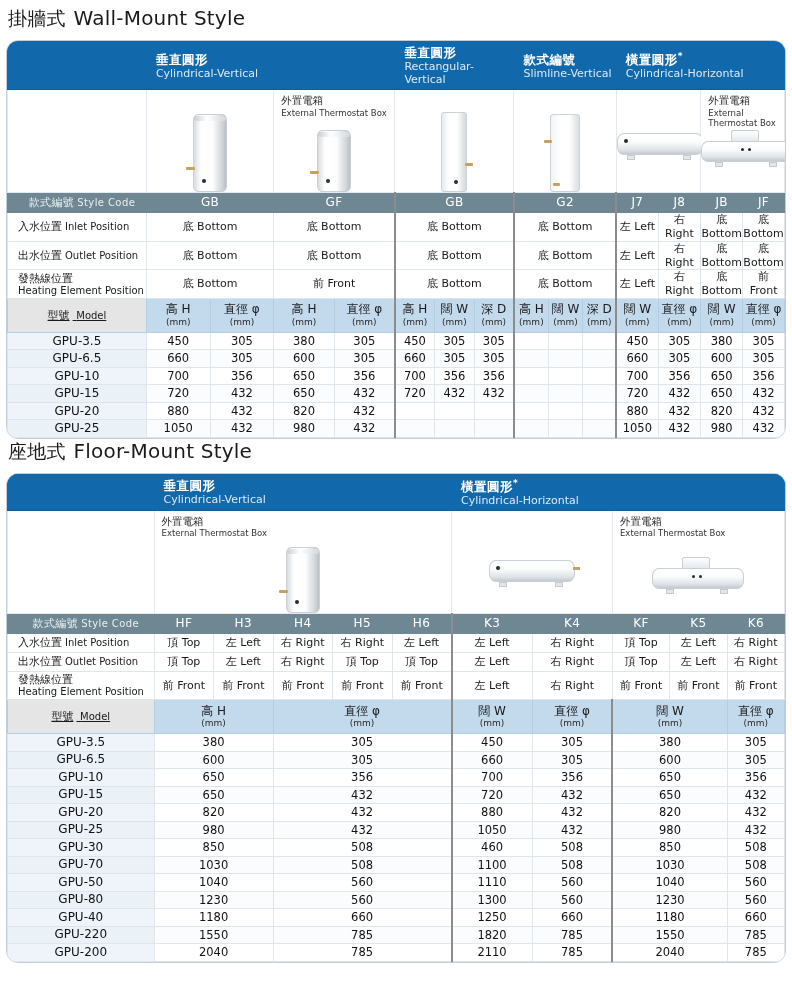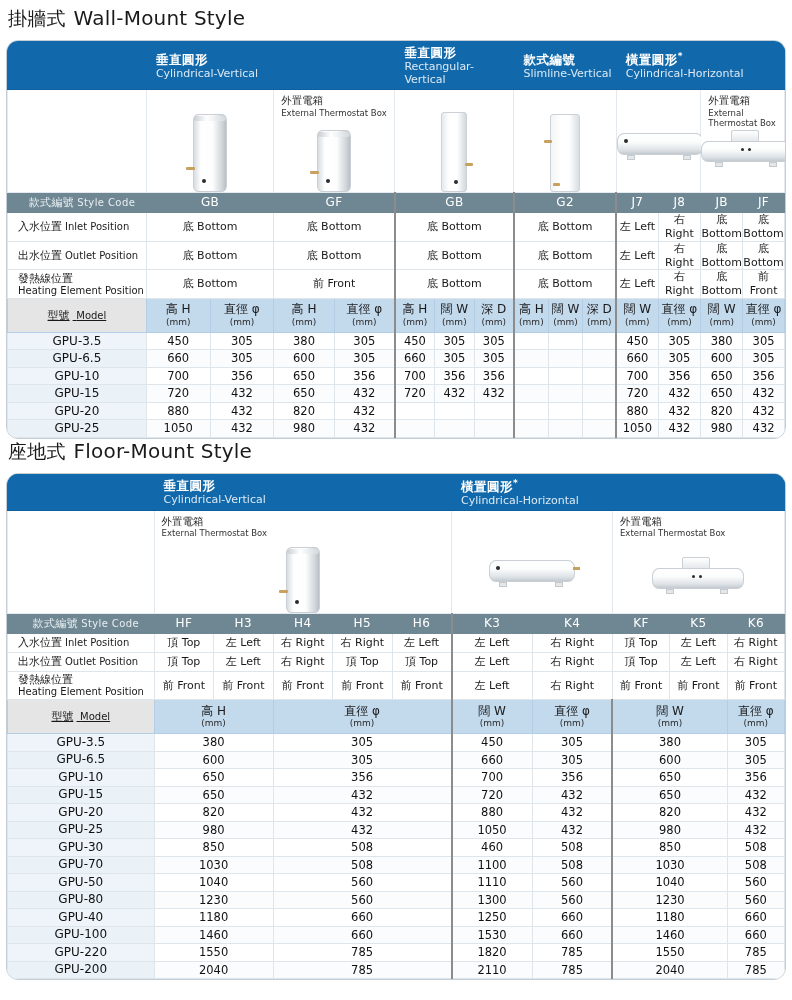--- a/index.html
+++ b/index.html
@@ -791,29 +791,20 @@
           <tr class="data-row">
             <td class="model">GPU-40</td>
             <td colspan="2">1180</td>
             <td colspan="3">660</td>
             <td class="sep-l">1250</td>
             <td>660</td>
             <td class="sep-l" colspan="2">1180</td>
             <td>660</td>
           </tr>
           <tr class="data-row">
-            <td class="model">GPU-100</td>
-            <td colspan="2">1460</td>
-            <td colspan="3">660</td>
-            <td class="sep-l">1530</td>
-            <td>660</td>
-            <td class="sep-l" colspan="2">1460</td>
-            <td>660</td>
-          </tr>
-          <tr class="data-row">
             <td class="model">GPU-220</td>
             <td colspan="2">1550</td>
             <td colspan="3">785</td>
             <td class="sep-l">1820</td>
             <td>785</td>
             <td class="sep-l" colspan="2">1550</td>
             <td>785</td>
           </tr>
           <tr class="data-row">
             <td class="model">GPU-200</td>

